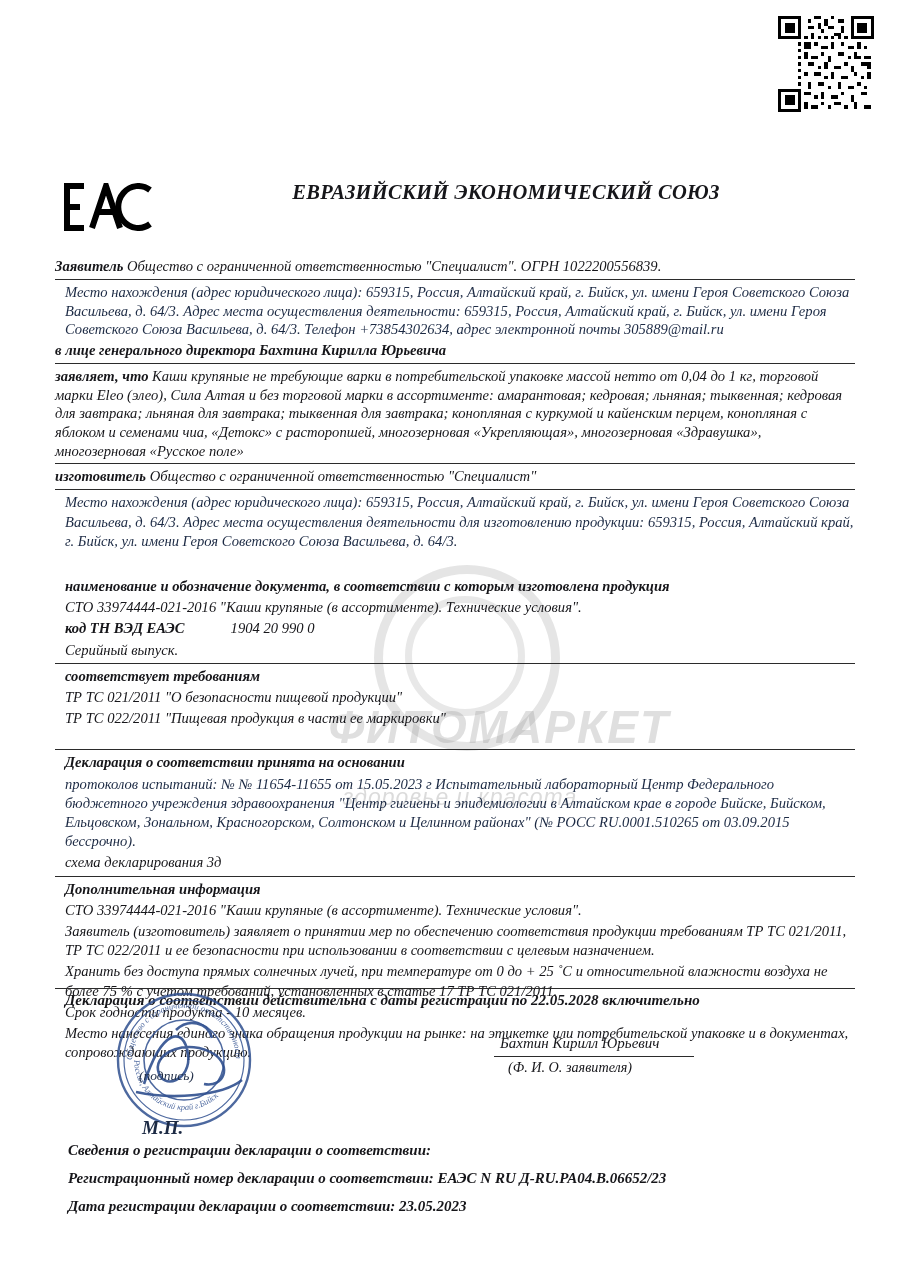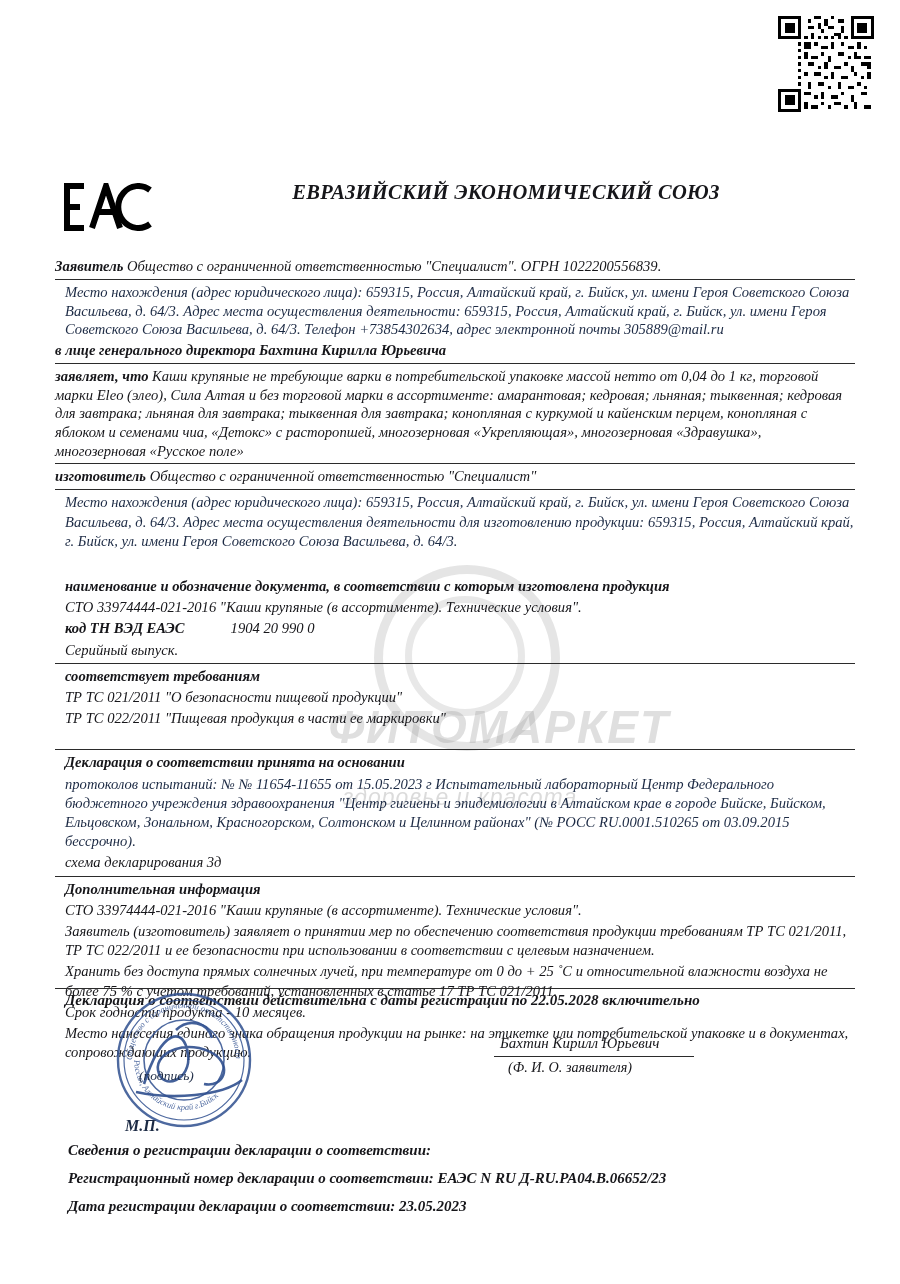--- a/index.html
+++ b/index.html
@@ -172,23 +172,23 @@
   .podpis {
     position: absolute;
     left: 132px;
     top: 1068px;
     font-size: 13.5px;
     color: #1c2a44;
     margin-left: 7px;
   }
   .mp {
     position: absolute;
-    left: 125px;
+    left: 142px;
     top: 1117px;
-    font-size: 16px;
+    font-size: 19px;
     font-weight: bold;
     color: #1c2a44;
   }
 
   
   .footer {
     position: absolute;
     left: 68px;
     top: 1136px;
     width: 790px;

